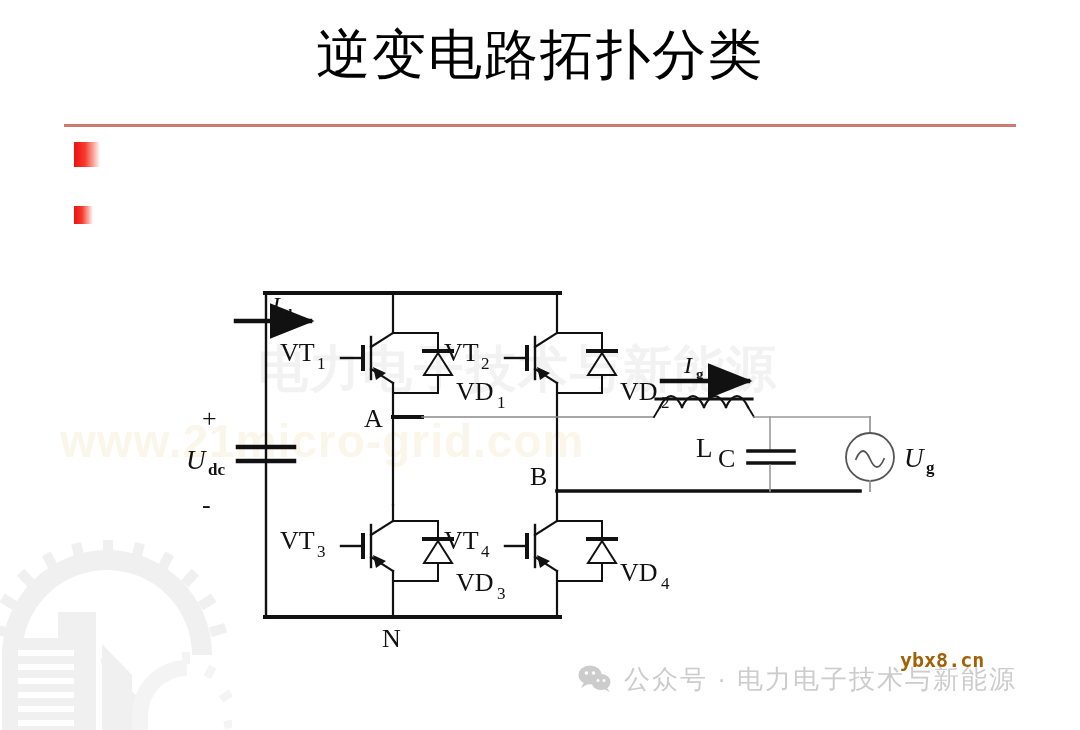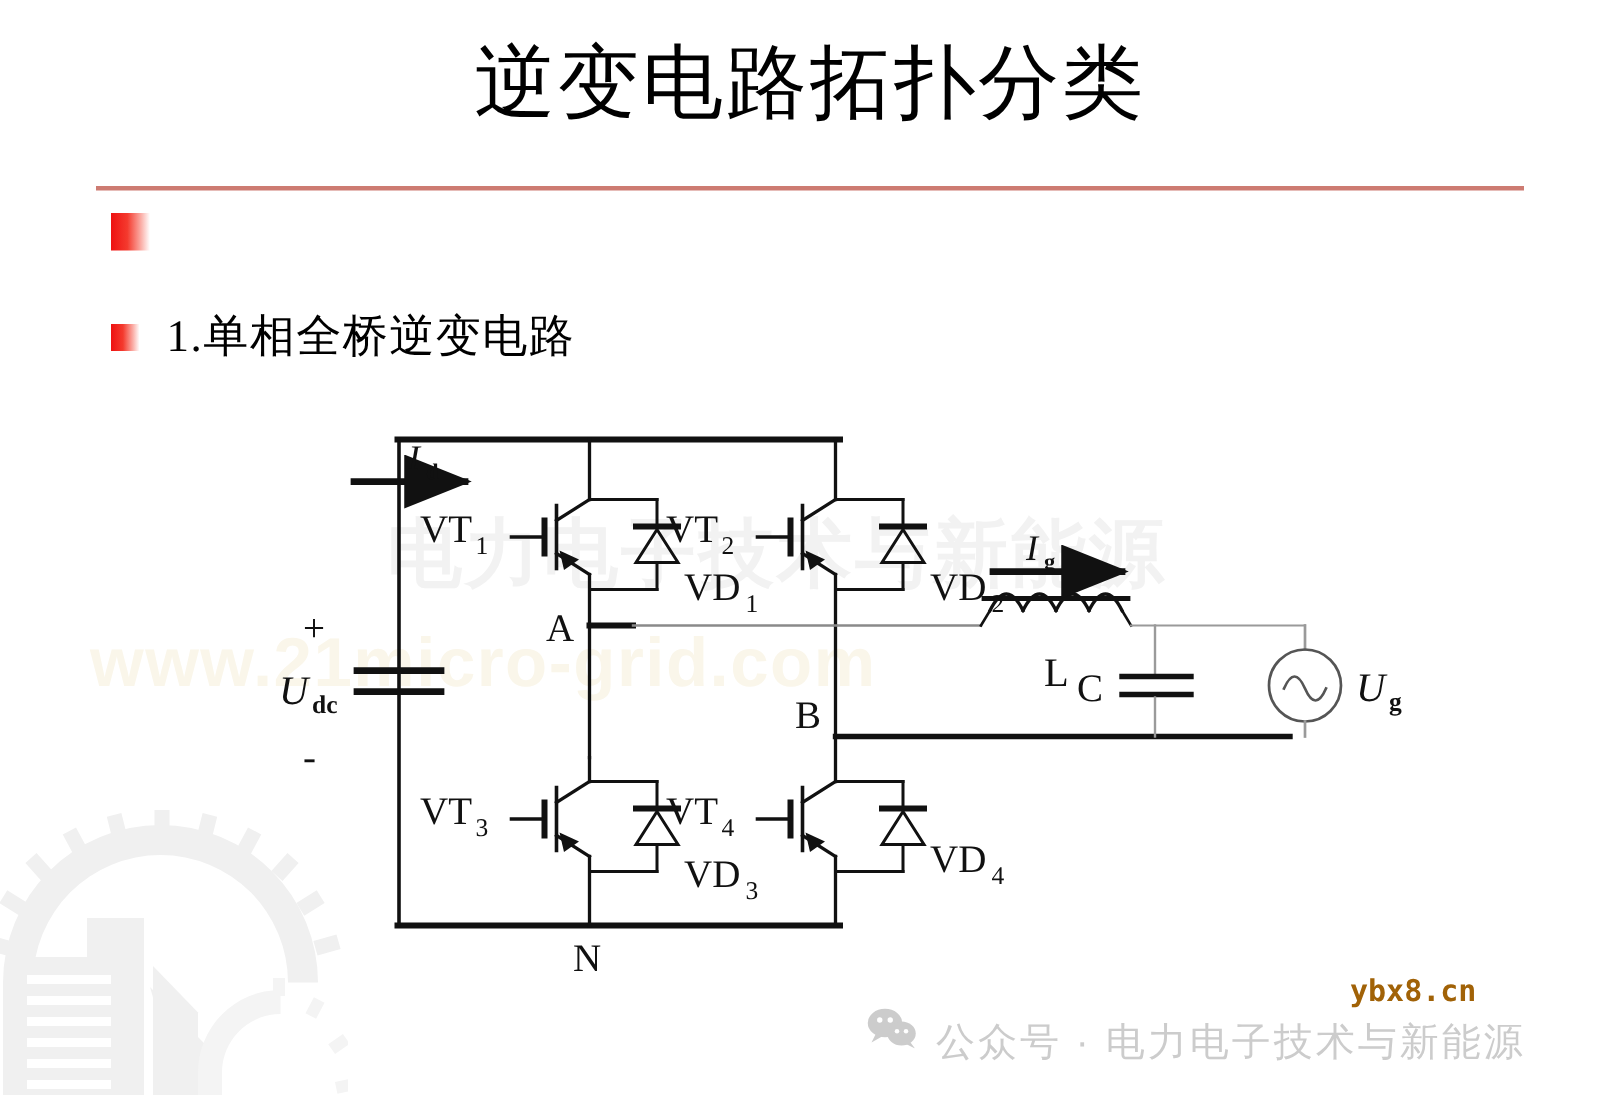--- a/index.html
+++ b/index.html
@@ -117,21 +117,20 @@
     align-items: center;
     color: #cccccc;
   }
   #wechat-icon { flex: 0 0 auto; margin-right: 12px; }
   #footer-credit-text {
     font-family: "Liberation Sans", sans-serif;
     font-size: 26px;
     letter-spacing: 2px;
     color: #cccccc;
     white-space: nowrap;
-    margin-top: 15px;
   }
   #footer-stamp {
     position: absolute;
     left: 900px;
     top: 648px;
     font-family: "DejaVu Sans Mono", monospace;
     font-size: 20px;
     font-weight: bold;
     color: #a16207;
     letter-spacing: 0px;
@@ -192,21 +191,20 @@
 
 <div id="page-title">逆变电路拓扑分类</div>
 <div id="title-rule"></div>
 
 <div class="bullet-row" id="bullet-row-1">
   <span class="bullet-marker"></span>
 </div>
 
 <div class="bullet-row" id="bullet-row-2">
   <span class="bullet-marker"></span>
-  <span id="bullet-label-2">1.单相全桥逆变电路</span>
 </div>
 
 <div id="circuit-figure">
 <svg width="800" height="380" viewBox="0 0 800 380" xmlns="http://www.w3.org/2000/svg">
   <defs>
     <marker id="arrowend" markerWidth="10" markerHeight="8" refX="9" refY="4" orient="auto">
       <path d="M0,0 L10,4 L0,8 z" fill="#111"></path>
     </marker>
   </defs>
 

